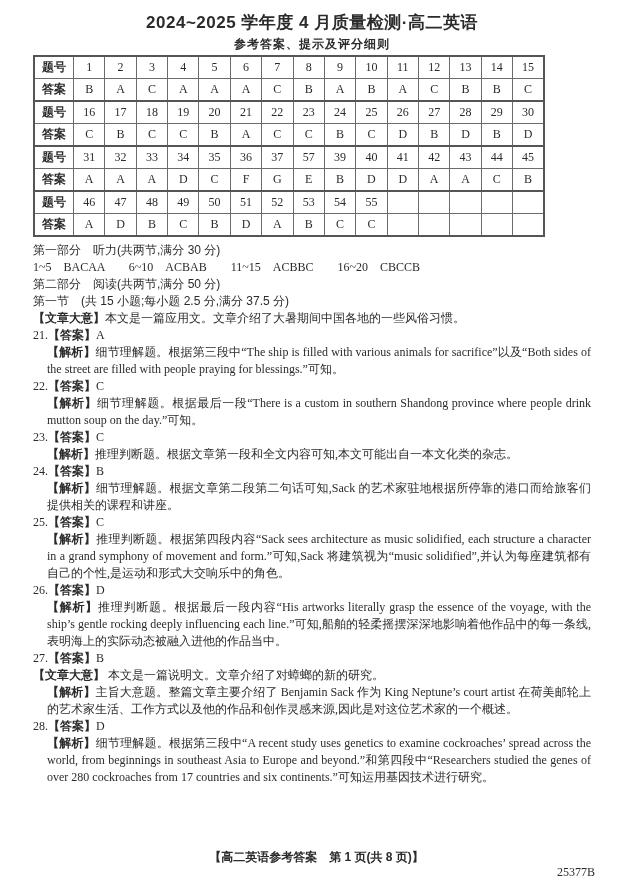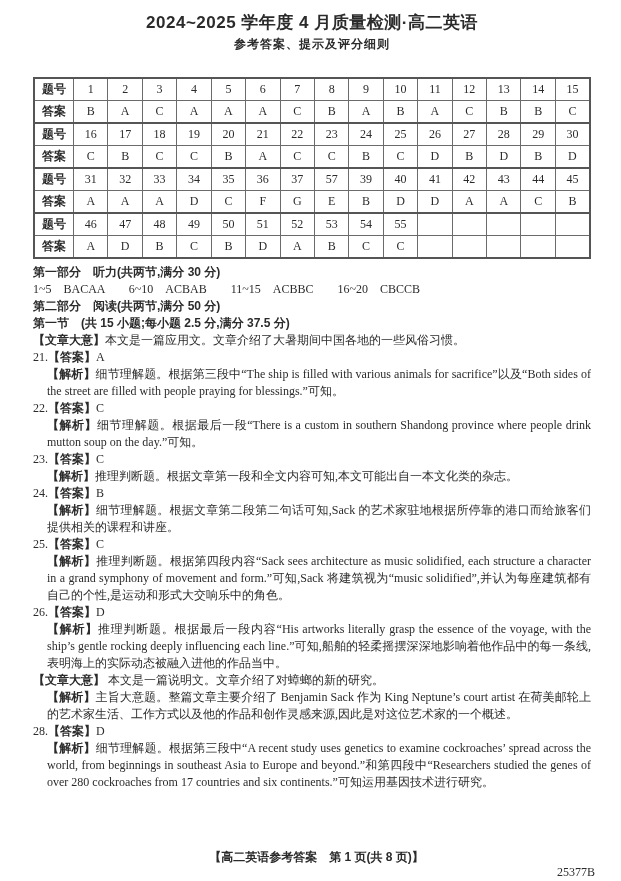--- a/index.html
+++ b/index.html
@@ -20,39 +20,39 @@
     font-family:"Liberation Sans","DejaVu Sans",sans-serif;
     letter-spacing:.5px;margin-top:4px;
   }
   .title-line2{
     font-size:12px;font-weight:bold;
     font-family:"Liberation Sans","DejaVu Sans",sans-serif;
     letter-spacing:1px;margin-top:3px;
   }
   
   table.ans{
-    border-collapse:collapse;width:558px;margin-top:24px;
+    border-collapse:collapse;width:512px;margin-top:2px;
     font-size:12px;table-layout:fixed;
   }
   table.ans th,table.ans td{
     border:1px solid #6b6b6b;height:21px;padding:0;
     text-align:center;vertical-align:middle;font-weight:normal;
     overflow:hidden;
   }
   table.ans th{
     width:38px;font-weight:bold;font-size:12px;
     font-family:"Liberation Sans","DejaVu Sans",sans-serif;
   }
   table.ans{border:2px solid #555;}
   table.ans tr.group-start th,table.ans tr.group-start td{border-top:2px solid #555;}
   
   .body-text{margin-top:5px;font-size:12px;line-height:17px;}
   .para{text-align:justify;}
   .para.heading{
-    font-weight:bold;
+    font-weight:normal;
     font-family:"Liberation Sans","DejaVu Sans",sans-serif;
   }
   .para.analysis{padding-left:14px;}
   .lbl{
     font-weight:bold;
     font-family:"Liberation Sans","DejaVu Sans",sans-serif;
   }
   
   .footer{
     position:absolute;left:0;top:849px;width:621px;
@@ -238,20 +238,21 @@
       <div class="para answer"><span class="num">22.</span><span class="lbl">【答案】</span><span class="txt">C</span></div>
       <div class="para analysis"><span class="lbl">【解析】</span><span class="txt">细节理解题。根据最后一段“There is a custom in southern Shandong province where people drink mutton soup on the day.”可知。</span></div>
       <div class="para answer"><span class="num">23.</span><span class="lbl">【答案】</span><span class="txt">C</span></div>
       <div class="para analysis"><span class="lbl">【解析】</span><span class="txt">推理判断题。根据文章第一段和全文内容可知,本文可能出自一本文化类的杂志。</span></div>
       <div class="para answer"><span class="num">24.</span><span class="lbl">【答案】</span><span class="txt">B</span></div>
       <div class="para analysis"><span class="lbl">【解析】</span><span class="txt">细节理解题。根据文章第二段第二句话可知,Sack 的艺术家驻地根据所停靠的港口而给旅客们提供相关的课程和讲座。</span></div>
       <div class="para answer"><span class="num">25.</span><span class="lbl">【答案】</span><span class="txt">C</span></div>
       <div class="para analysis"><span class="lbl">【解析】</span><span class="txt">推理判断题。根据第四段内容“Sack sees architecture as music solidified, each structure a character in a grand symphony of movement and form.”可知,Sack 将建筑视为“music solidified”,并认为每座建筑都有自己的个性,是运动和形式大交响乐中的角色。</span></div>
       <div class="para answer"><span class="num">26.</span><span class="lbl">【答案】</span><span class="txt">D</span></div>
       <div class="para analysis"><span class="lbl">【解析】</span><span class="txt">推理判断题。根据最后一段内容“His artworks literally grasp the essence of the voyage, with the ship’s gentle rocking deeply influencing each line.”可知,船舶的轻柔摇摆深深地影响着他作品中的每一条线,表明海上的实际动态被融入进他的作品当中。</span></div>
+      <div class="para answer"><span class="num">27.</span><span class="lbl">【答案】</span><span class="txt">B</span></div>
       <div class="para summary"><span class="lbl">【文章大意】</span><span class="txt"> 本文是一篇说明文。文章介绍了对蟑螂的新的研究。</span></div>
       <div class="para analysis"><span class="lbl">【解析】</span><span class="txt">主旨大意题。整篇文章主要介绍了 Benjamin Sack 作为 King Neptune’s court artist 在荷美邮轮上的艺术家生活、工作方式以及他的作品和创作灵感来源,因此是对这位艺术家的一个概述。</span></div>
       <div class="para answer"><span class="num">28.</span><span class="lbl">【答案】</span><span class="txt">D</span></div>
       <div class="para analysis"><span class="lbl">【解析】</span><span class="txt">细节理解题。根据第三段中“A recent study uses genetics to examine cockroaches’ spread across the world, from beginnings in southeast Asia to Europe and beyond.”和第四段中“Researchers studied the genes of over 280 cockroaches from 17 countries and six continents.”可知运用基因技术进行研究。</span></div>
     </div>
 
   <div class="footer">
     <span class="center-text">【高二英语参考答案　第 1 页(共 8 页)】</span>
     <span class="code">25377B</span>
   </div>

